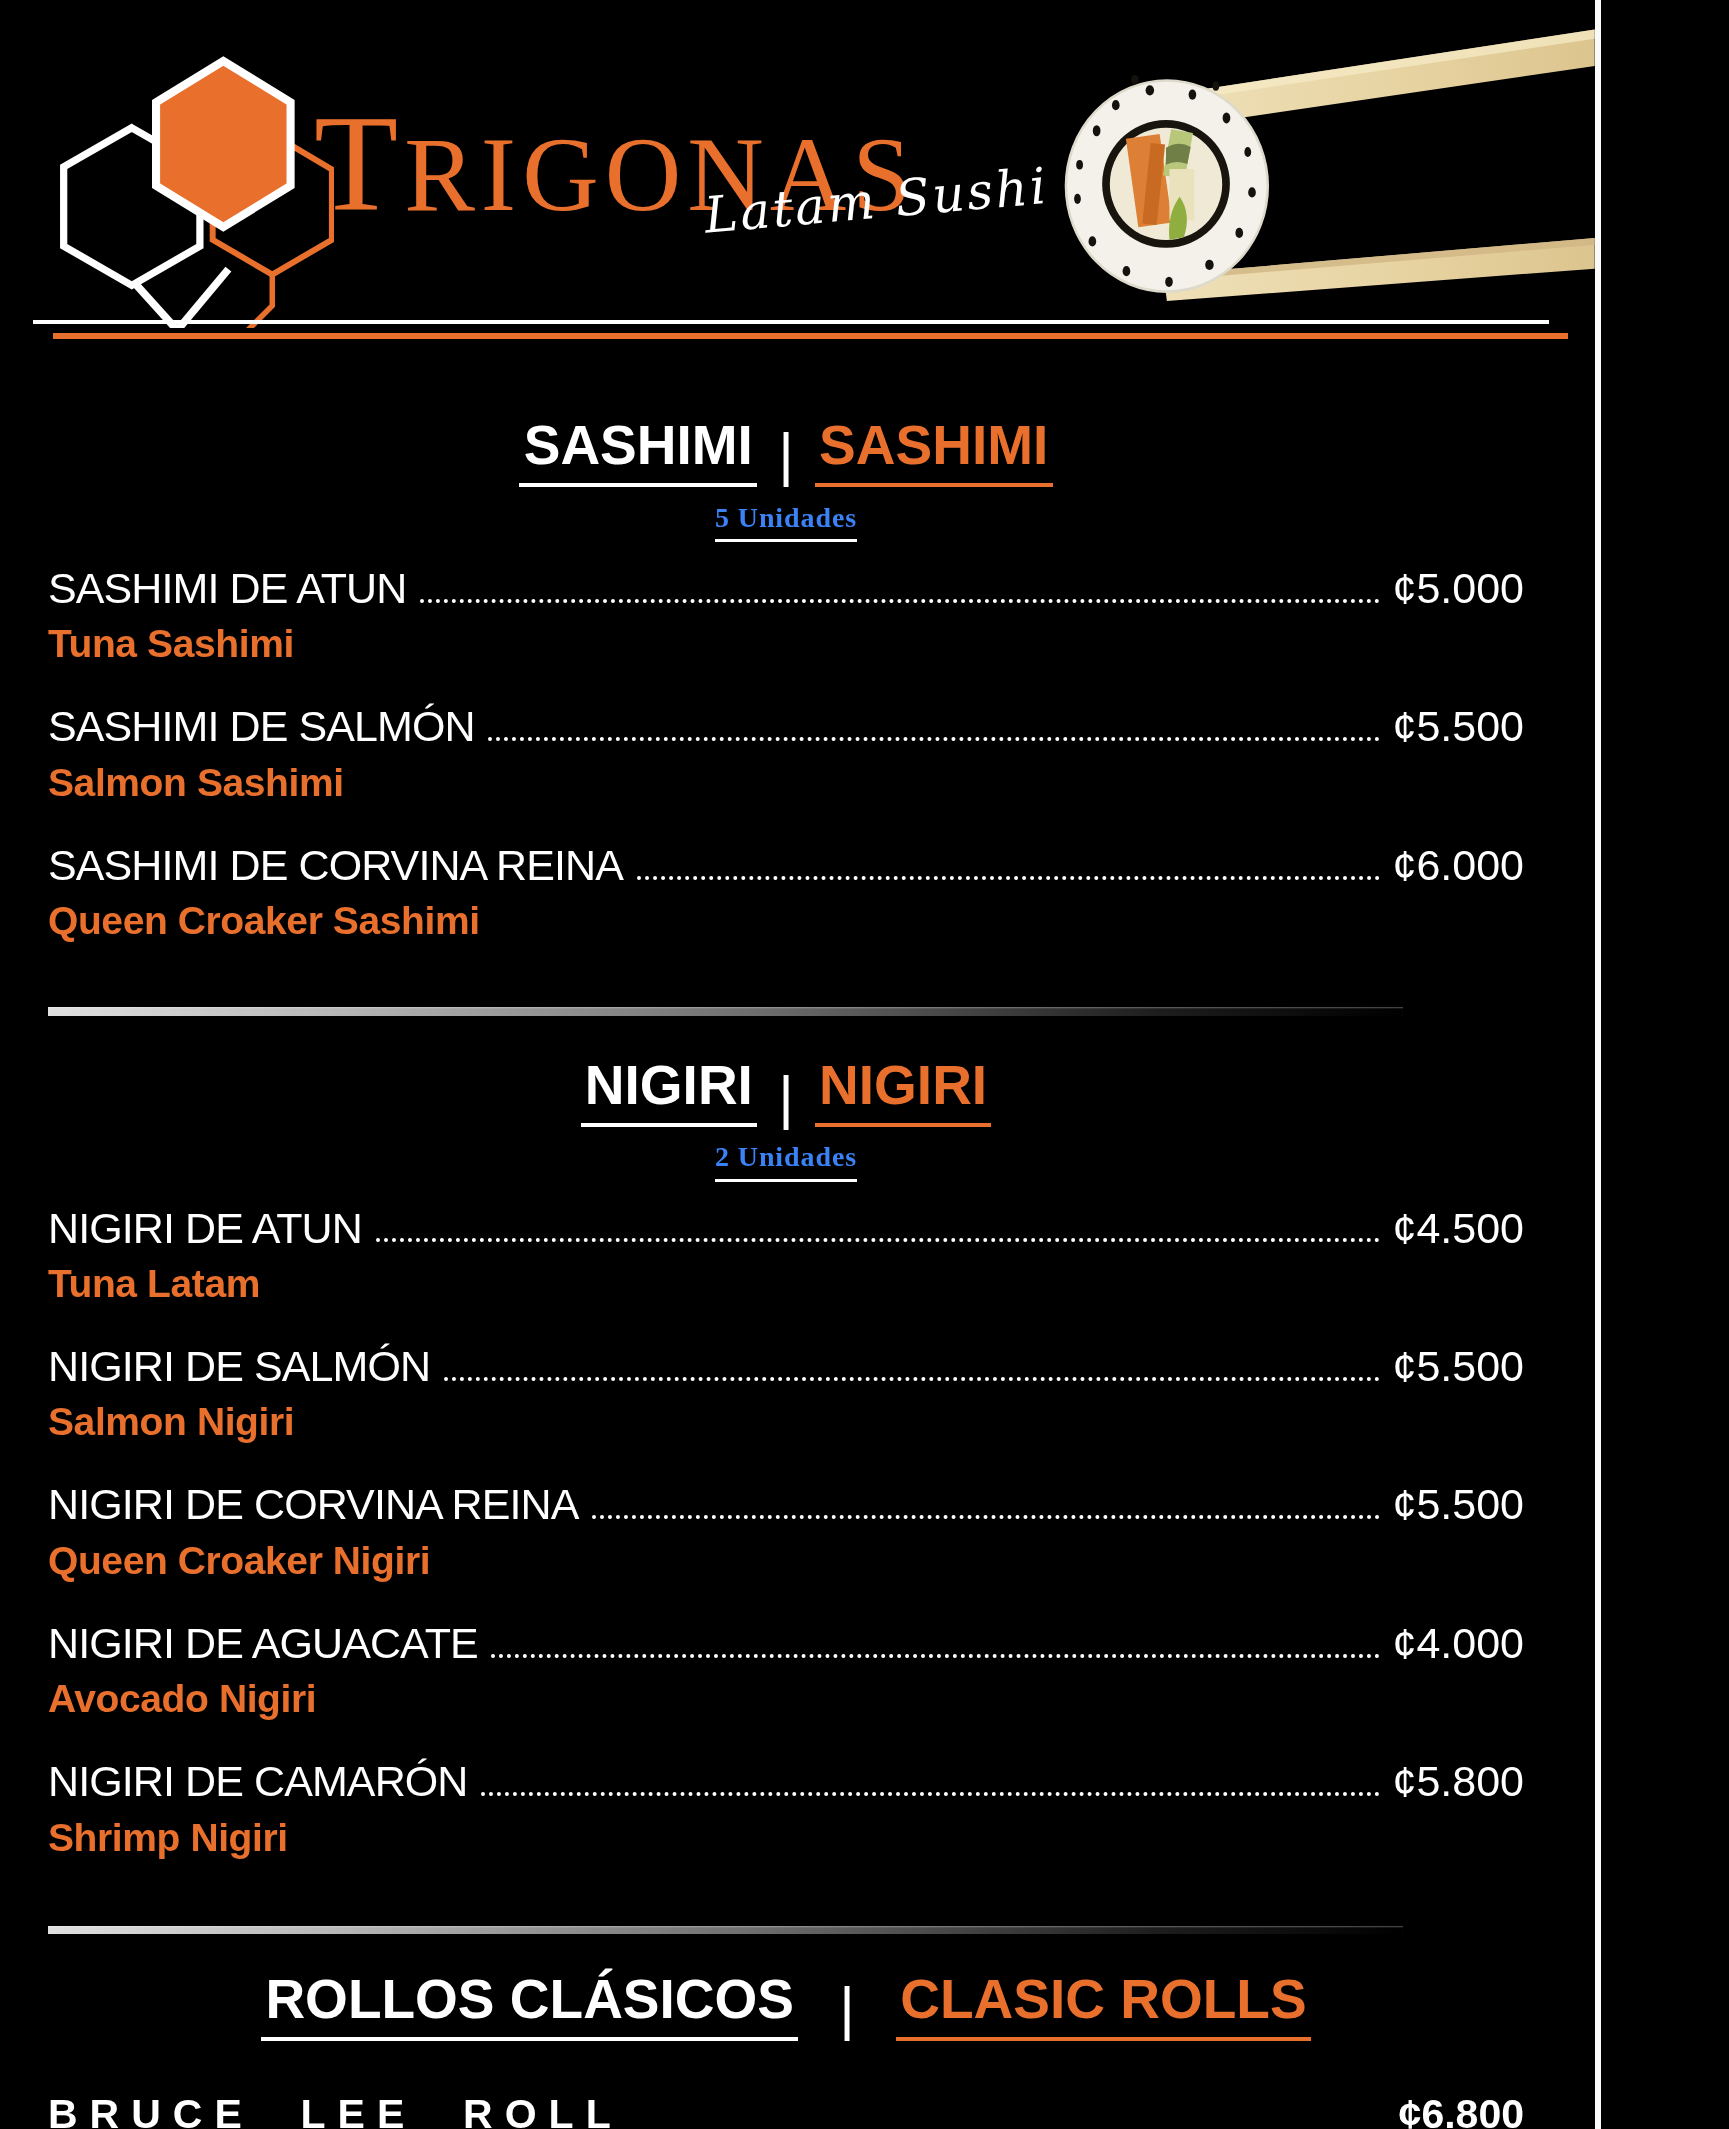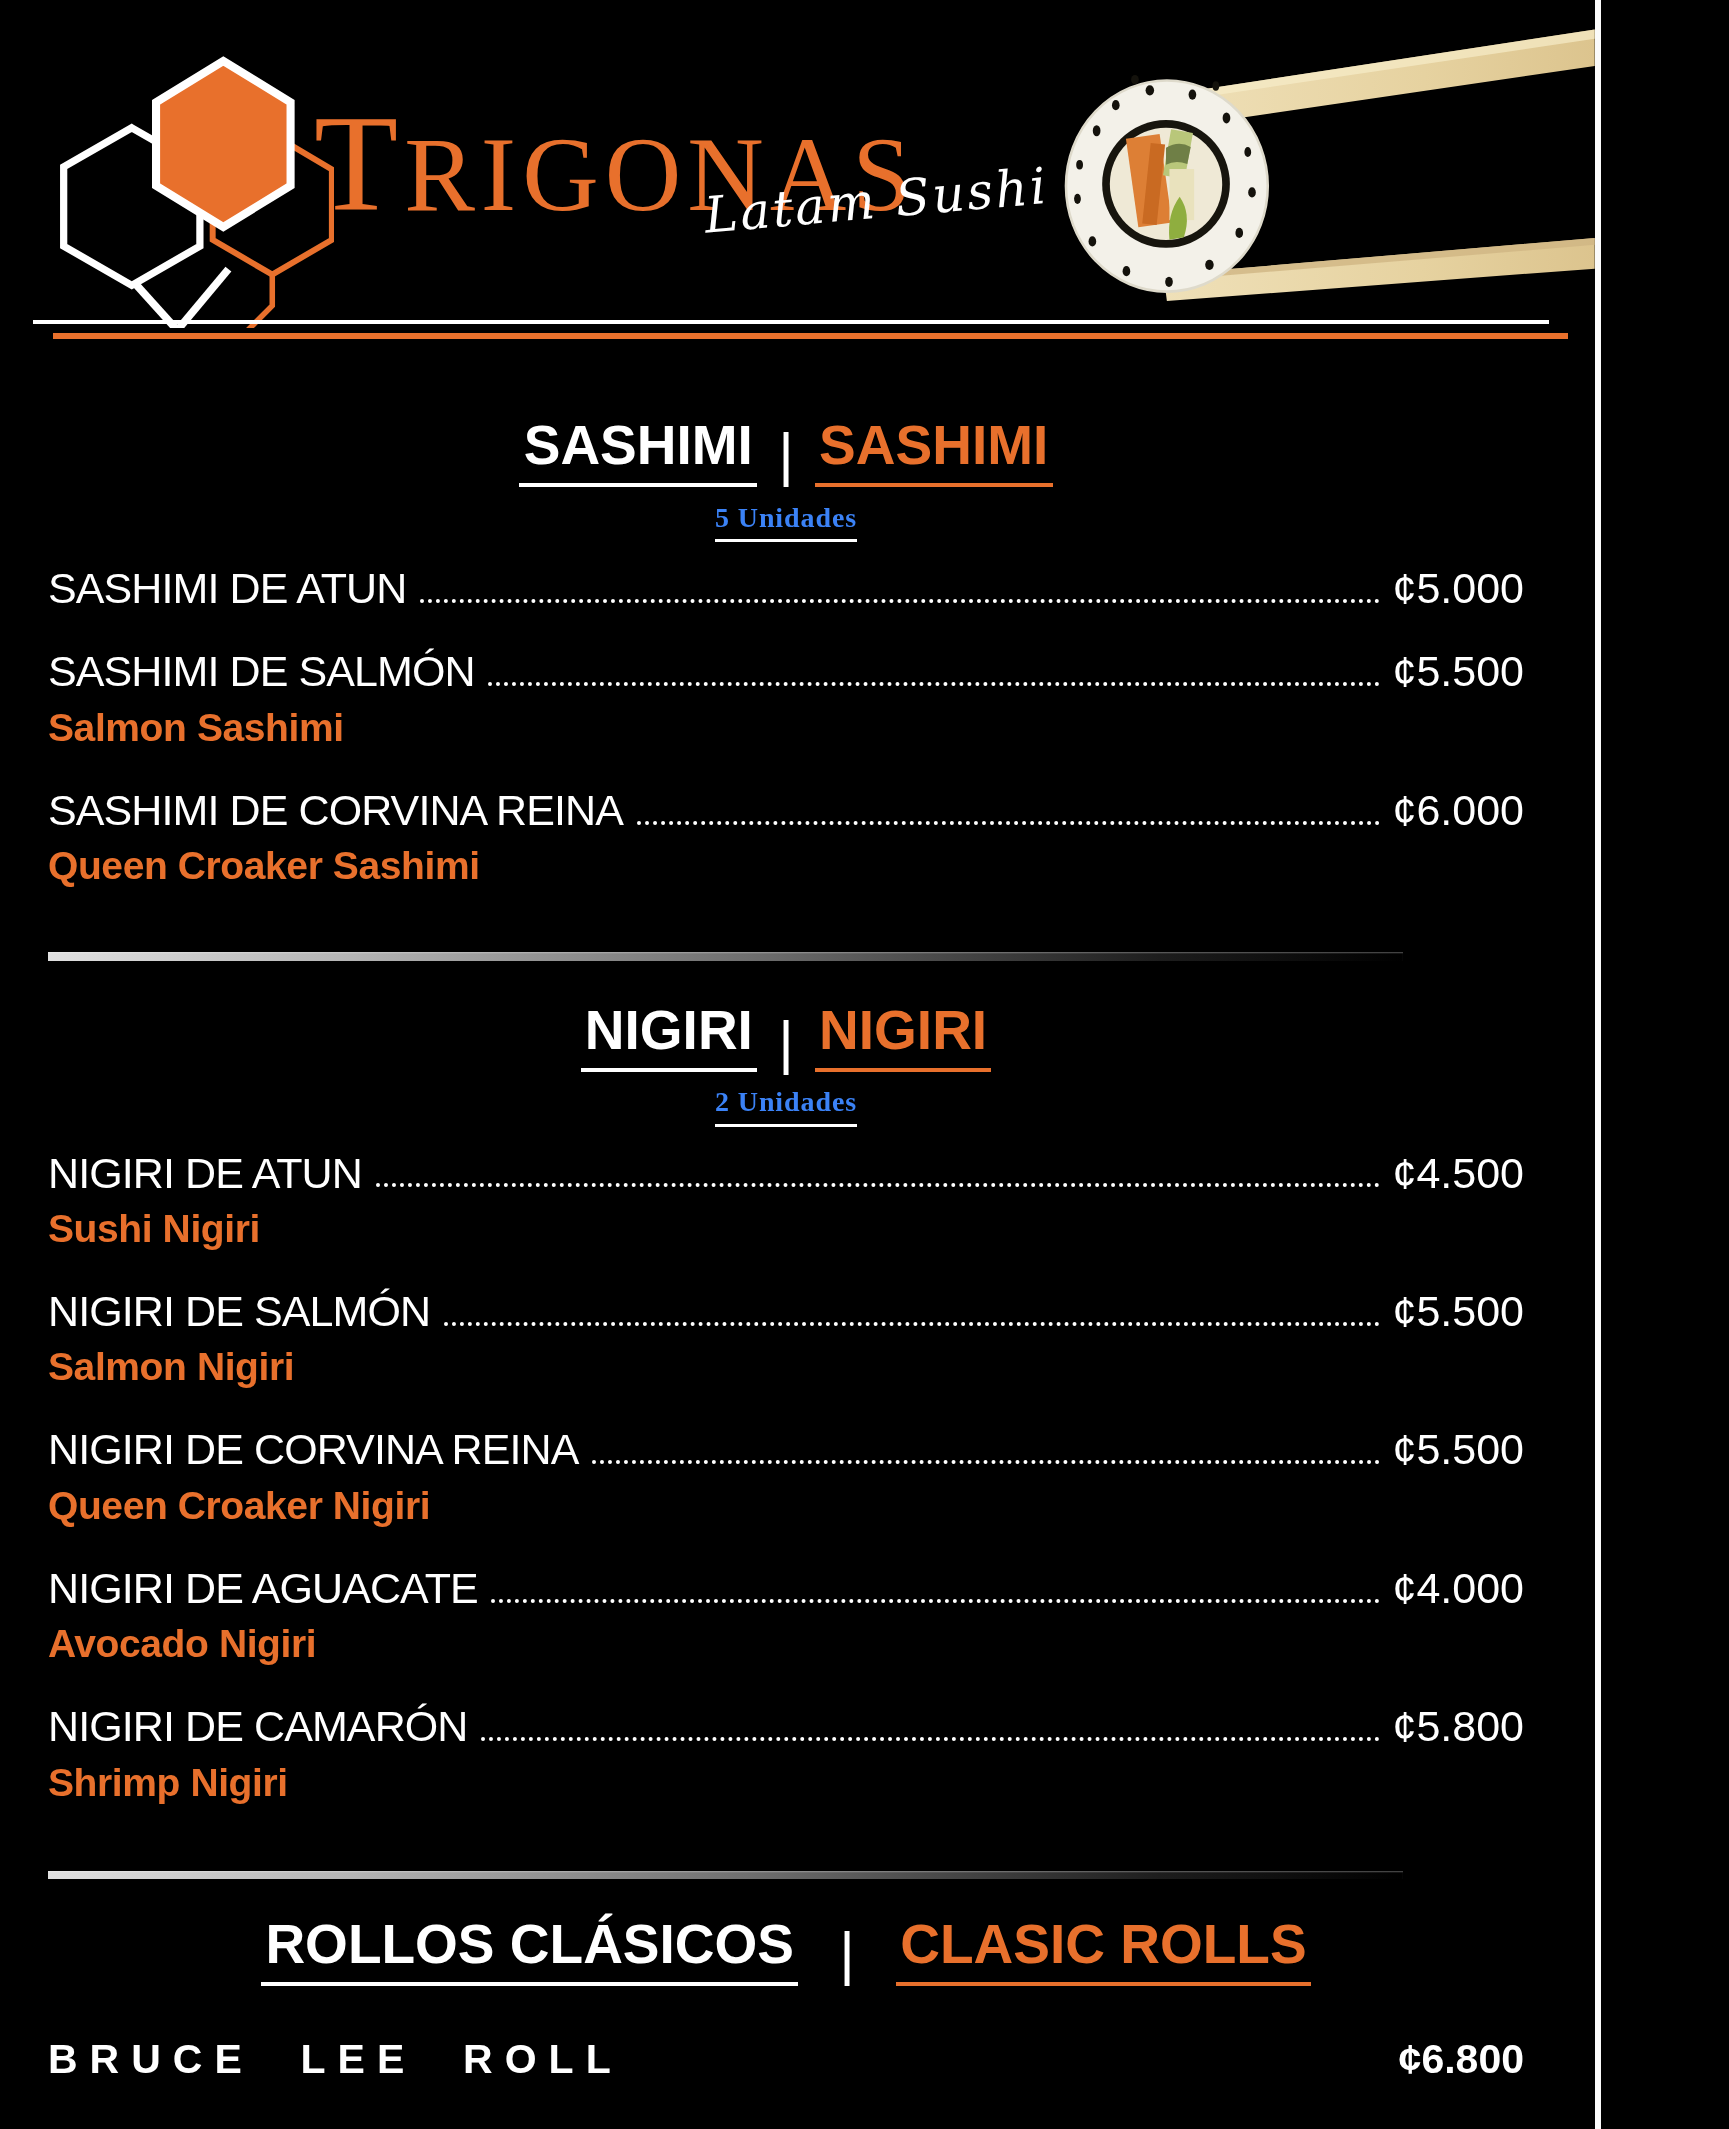--- a/index.html
+++ b/index.html
@@ -137,20 +137,21 @@
   <div class="sec-sub">
     <span>5 Unidades</span>
   </div>
 
   <div class="menu-item first">
     <div class="item-row">
       <span class="item-name">SASHIMI DE ATUN</span>
       <span class="dots"></span>
       <span class="item-price">¢5.000</span>
     </div>
+    <div class="item-tr">Tuna Sashimi</div>
   </div>
   <div class="menu-item">
     <div class="item-row">
       <span class="item-name">SASHIMI DE SALMÓN</span>
       <span class="dots"></span>
       <span class="item-price">¢5.500</span>
     </div>
     <div class="item-tr">Salmon Sashimi</div>
   </div>
   <div class="menu-item">
@@ -172,21 +173,21 @@
   <div class="sec-sub">
     <span>2 Unidades</span>
   </div>
 
   <div class="menu-item first">
     <div class="item-row">
       <span class="item-name">NIGIRI DE ATUN</span>
       <span class="dots"></span>
       <span class="item-price">¢4.500</span>
     </div>
-    <div class="item-tr">Sushi Nigiri</div>
+    <div class="item-tr">Tuna Latam</div>
   </div>
   <div class="menu-item">
     <div class="item-row">
       <span class="item-name">NIGIRI DE SALMÓN</span>
       <span class="dots"></span>
       <span class="item-price">¢5.500</span>
     </div>
     <div class="item-tr">Salmon Nigiri</div>
   </div>
   <div class="menu-item">

